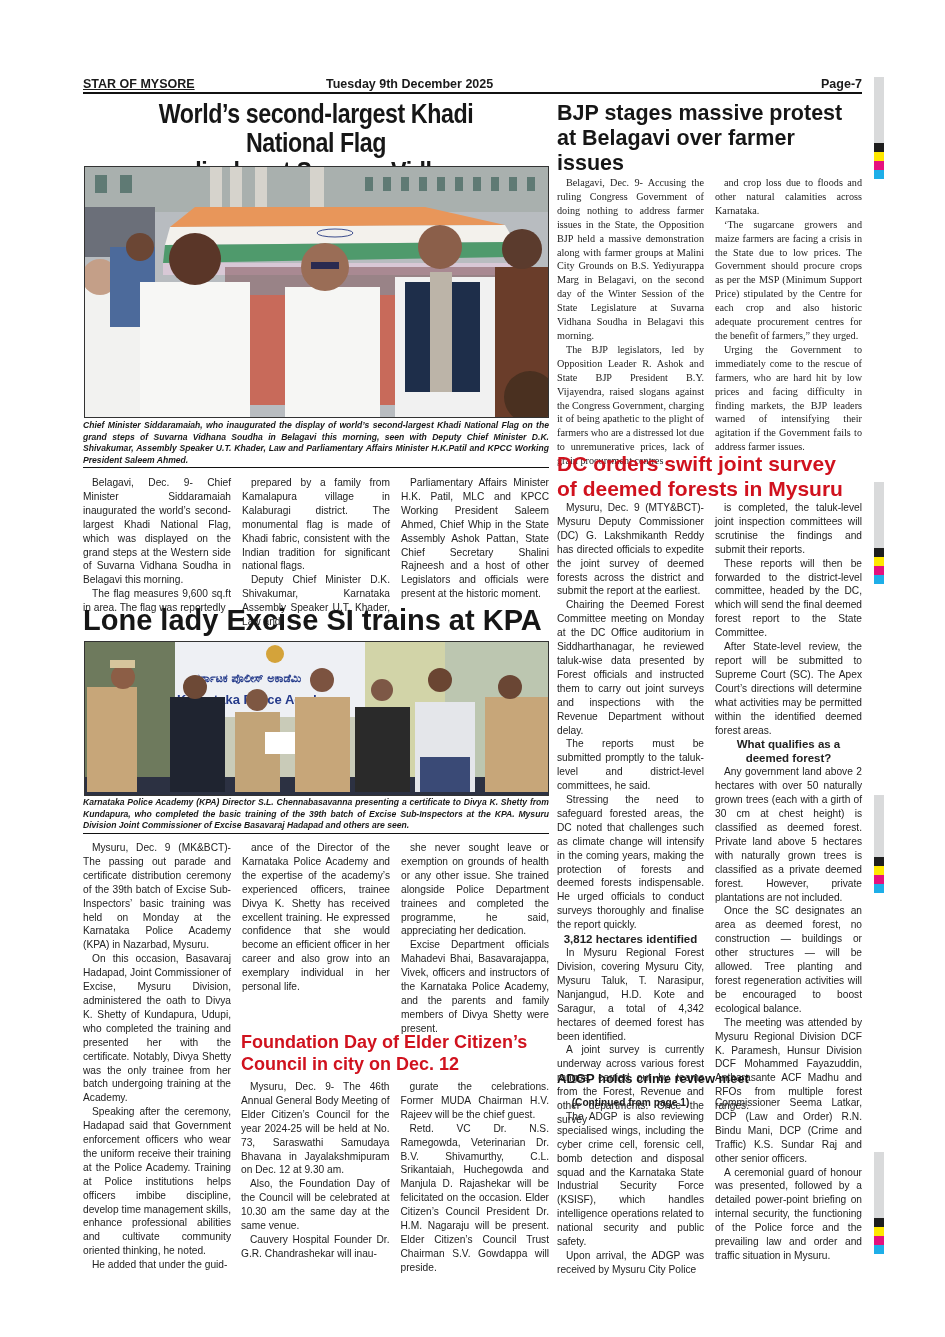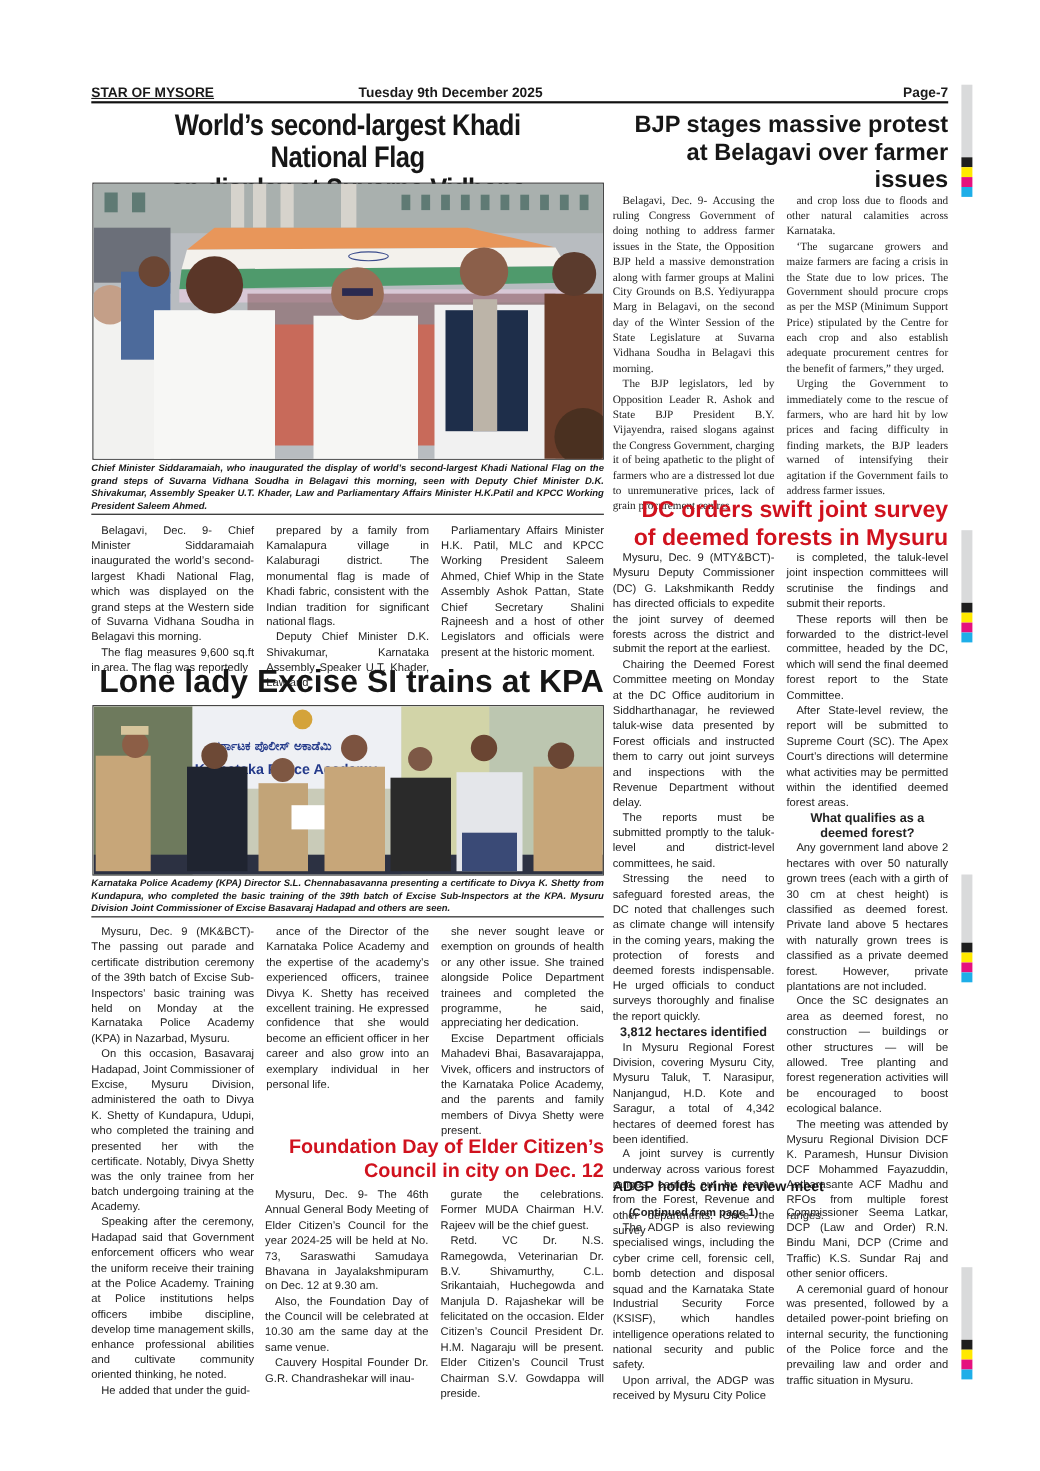--- a/index.html
+++ b/index.html
@@ -14,21 +14,21 @@
 
   .abs { position: absolute; }
   .cols { display: flex; gap: 11px; }
   .col { flex: 1; font-size: 10.2px; line-height: 13.9px; text-align: justify; color: #222; }
   .col p { text-indent: 9px; }
   .subhead { font-weight: bold; text-align: center; text-indent: 0 !important; font-size: 11.5px; line-height: 14px; }
   .contd { font-weight: bold; text-align: center; text-indent: 0 !important; }
 
   .hl-condensed { font-family: "Liberation Sans", sans-serif; font-weight: bold; text-align: center;
     font-size: 27px; line-height: 29px; letter-spacing: -0.5px; transform: scaleX(0.86); transform-origin: center top; color: #161616; }
-  .hl { font-weight: bold; text-align: right; color: #161616; }
+  .hl { font-weight: bold; text-align: left; color: #161616; }
   .hl-red { color: #d0121e; }
 
   .caption { font-size: 8.6px; line-height: 11.5px; font-style: italic; font-weight: bold; text-align: justify; color: #1a1a1a;
     border-bottom: 1.5px solid #111; padding-bottom: 1px; }
 
   .photo { border: 1px solid #333; overflow: hidden; position: absolute; }
 
   .cmyk { position: absolute; left: 874px; width: 10px; }
   .cmyk .g { background: #d9dadb; }
   .cmyk .k { background: #1e1e1e; height: 9px; }
@@ -129,21 +129,21 @@
     <div>BJP stages massive protest</div>
     <div>at Belagavi over farmer issues</div>
   </div>
   <div class="cols" style="margin-top:0px;font-family:Liberation Serif, serif;">
     <div class="col">
       <p>Belagavi, Dec. 9- Accusing the ruling Congress Government of doing nothing to address farmer issues in the State, the Opposition BJP held a massive demonstration along with farmer groups at Malini City Grounds on B.S. Yediyurappa Marg in Belagavi, on the second day of the Winter Session of the State Legislature at Suvarna Vidhana Soudha in Belagavi this morning.</p>
       <p>The BJP legislators, led by Opposition Leader R. Ashok and State BJP President B.Y. Vijayendra, raised slogans against the Congress Government, charging it of being apathetic to the plight of farmers who are a distressed lot due to unremunerative prices, lack of grain procurement centres</p>
     </div>
     <div class="col">
       <p>and crop loss due to floods and other natural calamities across Karnataka.</p>
-      <p>‘The sugarcane growers and maize farmers are facing a crisis in the State due to low prices. The Government should procure crops as per the MSP (Minimum Support Price) stipulated by the Centre for each crop and also establish adequate procurement centres for the benefit of farmers,” they urged.</p>
+      <p>‘The sugarcane growers and maize farmers are facing a crisis in the State due to low prices. The Government should procure crops as per the MSP (Minimum Support Price) stipulated by the Centre for each crop and also historic adequate procurement centres for the benefit of farmers,” they urged.</p>
       <p>Urging the Government to immediately come to the rescue of farmers, who are hard hit by low prices and facing difficulty in finding markets, the BJP leaders warned of intensifying their agitation if the Government fails to address farmer issues.</p>
     </div>
   </div>
 </div>
 
 <div class="abs" style="left:557px; top:451px; width:305px;">
   <div class="hl hl-red" style="font-size:21px; line-height:25px;">
     <div>DC orders swift joint survey</div>
     <div>of deemed forests in Mysuru</div>
   </div>

